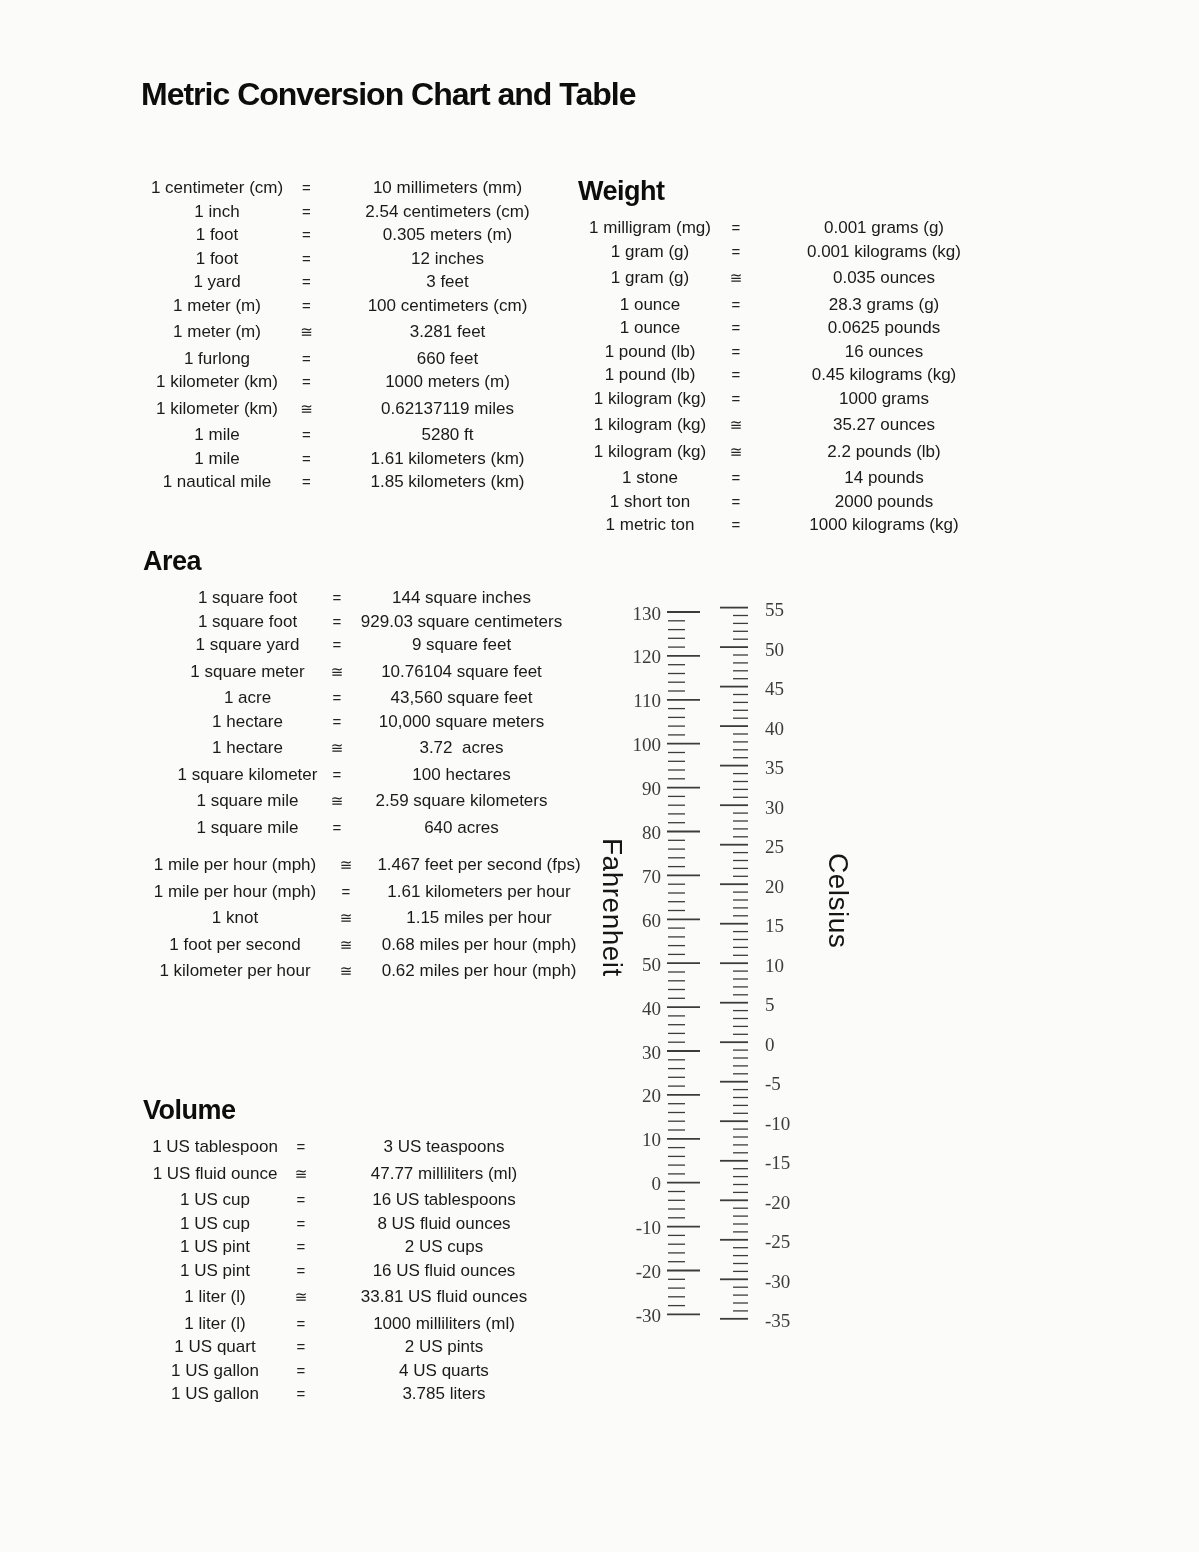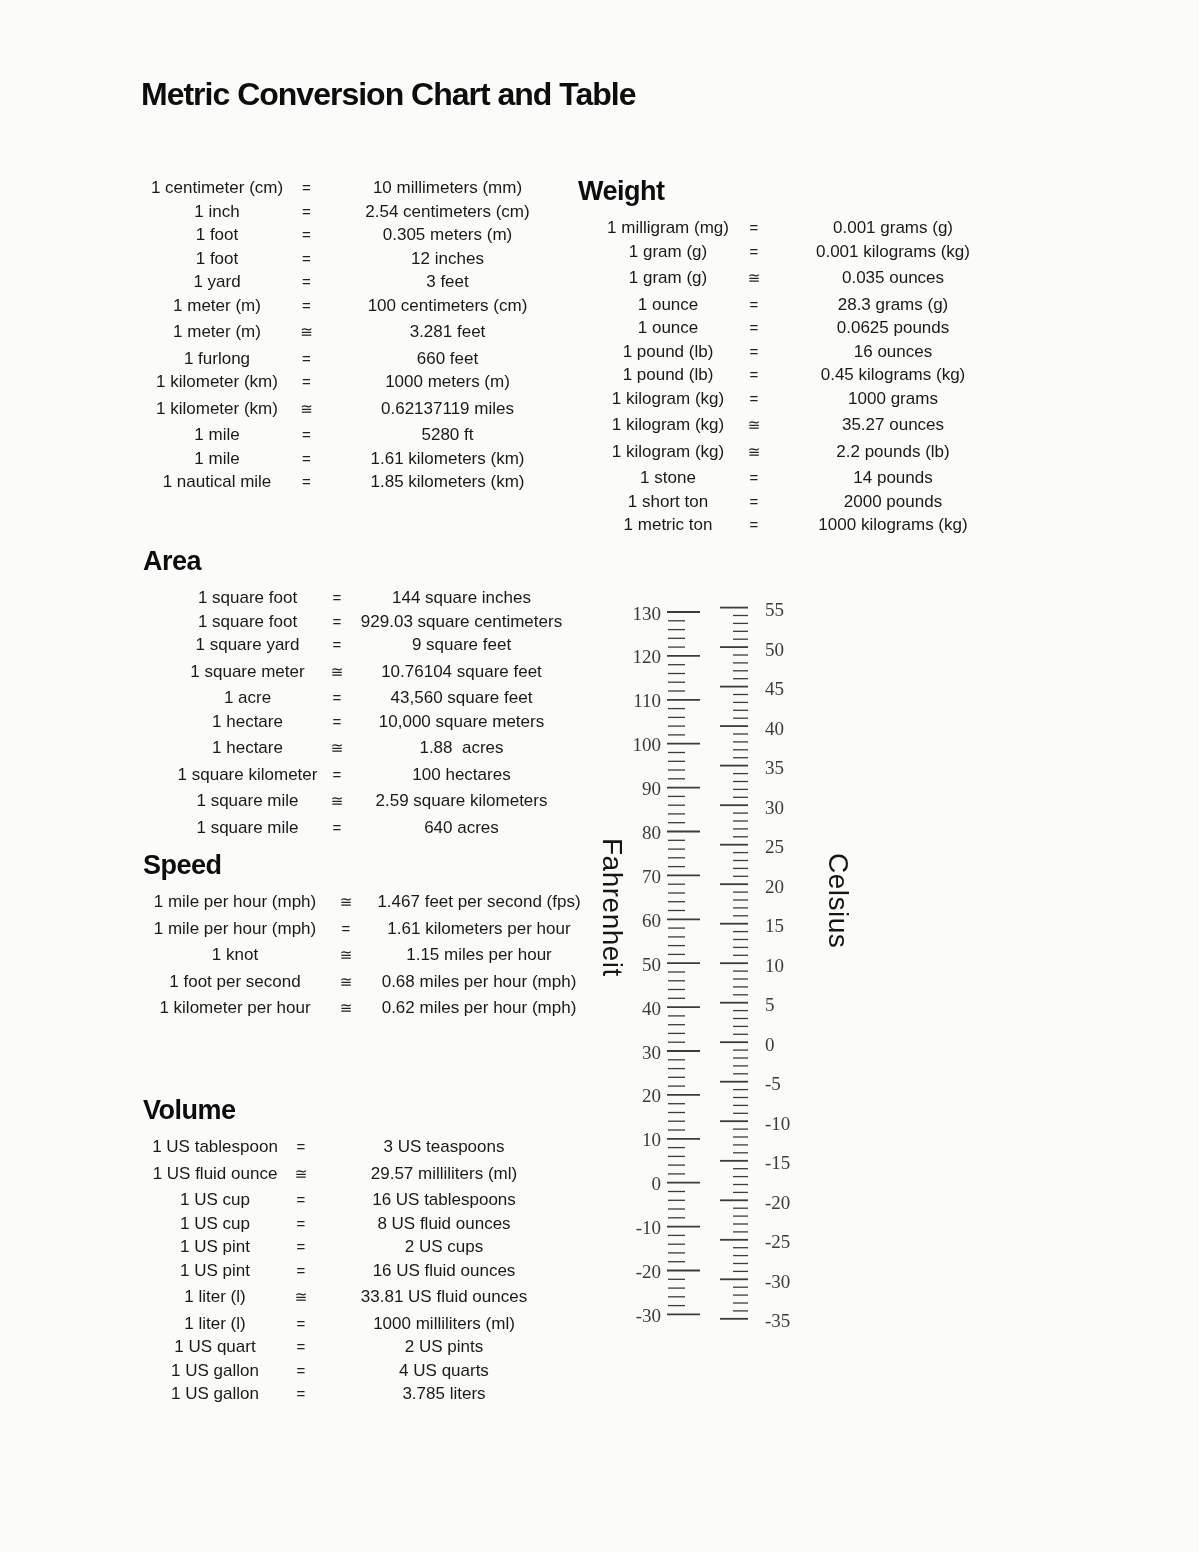--- a/index.html
+++ b/index.html
@@ -20,21 +20,21 @@
   .row{
     display:grid;align-items:baseline;line-height:23.5px;font-size:17px;text-align:center;
   }
   .row.approx{margin-top:3px;margin-bottom:3px;}
   .row span{white-space:pre;}
   .row .sign{font-size:15px;color:#222;}
   .sec-length .row{grid-template-columns:148px 31px auto;}
   .sec-area   .row{grid-template-columns:153px 26px auto;margin-left:28px;}
   .sec-speed  .row{grid-template-columns:184px 26px auto;gap:6px;}
   .sec-volume .row{grid-template-columns:144px 28px auto;}
-  .sec-weight .row{grid-template-columns:144px 28px auto;margin-left:18px;}
+  .sec-weight .row{grid-template-columns:144px 28px auto;}
   .sec-length{left:143px;top:176px;width:430px;}
   .sec-area  {left:143px;top:546px;width:430px;}
   .sec-speed {left:143px;top:850px;width:450px;}
   .sec-volume{left:143px;top:1095px;width:430px;}
   .sec-weight{left:578px;top:176px;width:440px;}
   .sec-temperature{left:578px;top:550px;width:470px;}
   .thermo-svg{position:absolute;left:17px;top:32px;}
   .axis-label{
     position:absolute;font-size:28px;color:#161616;white-space:nowrap;
     transform:rotate(90deg);transform-origin:top left;letter-spacing:0.5px;
@@ -148,42 +148,41 @@
           <span class="to">43,560 square feet</span>
         </div>
         <div class="row">
           <span class="from">1 hectare</span>
           <span class="sign">=</span>
           <span class="to">10,000 square meters</span>
         </div>
         <div class="row approx">
           <span class="from">1 hectare</span>
           <span class="sign">≅</span>
-          <span class="to">1.88  acres</span>
+          <span class="to">3.72  acres</span>
         </div>
         <div class="row">
           <span class="from">1 square kilometer</span>
           <span class="sign">=</span>
           <span class="to">100 hectares</span>
         </div>
         <div class="row approx">
           <span class="from">1 square mile</span>
           <span class="sign">≅</span>
           <span class="to">2.59 square kilometers</span>
         </div>
         <div class="row">
           <span class="from">1 square mile</span>
           <span class="sign">=</span>
           <span class="to">640 acres</span>
         </div>
       </div>
   </section>
 
   <section class="sec sec-speed">
-    <h2>Speed</h2>
     <div class="rows">
         <div class="row approx">
           <span class="from">1 mile per hour (mph)</span>
           <span class="sign">≅</span>
           <span class="to">1.467 feet per second (fps)</span>
         </div>
         <div class="row">
           <span class="from">1 mile per hour (mph)</span>
           <span class="sign">=</span>
           <span class="to">1.61 kilometers per hour</span>
@@ -210,21 +209,21 @@
     <h2>Volume</h2>
     <div class="rows">
         <div class="row">
           <span class="from">1 US tablespoon</span>
           <span class="sign">=</span>
           <span class="to">3 US teaspoons</span>
         </div>
         <div class="row approx">
           <span class="from">1 US fluid ounce</span>
           <span class="sign">≅</span>
-          <span class="to">29.57 milliliters (ml)</span>
+          <span class="to">47.77 milliliters (ml)</span>
         </div>
         <div class="row">
           <span class="from">1 US cup</span>
           <span class="sign">=</span>
           <span class="to">16 US tablespoons</span>
         </div>
         <div class="row">
           <span class="from">1 US cup</span>
           <span class="sign">=</span>
           <span class="to">8 US fluid ounces</span>

